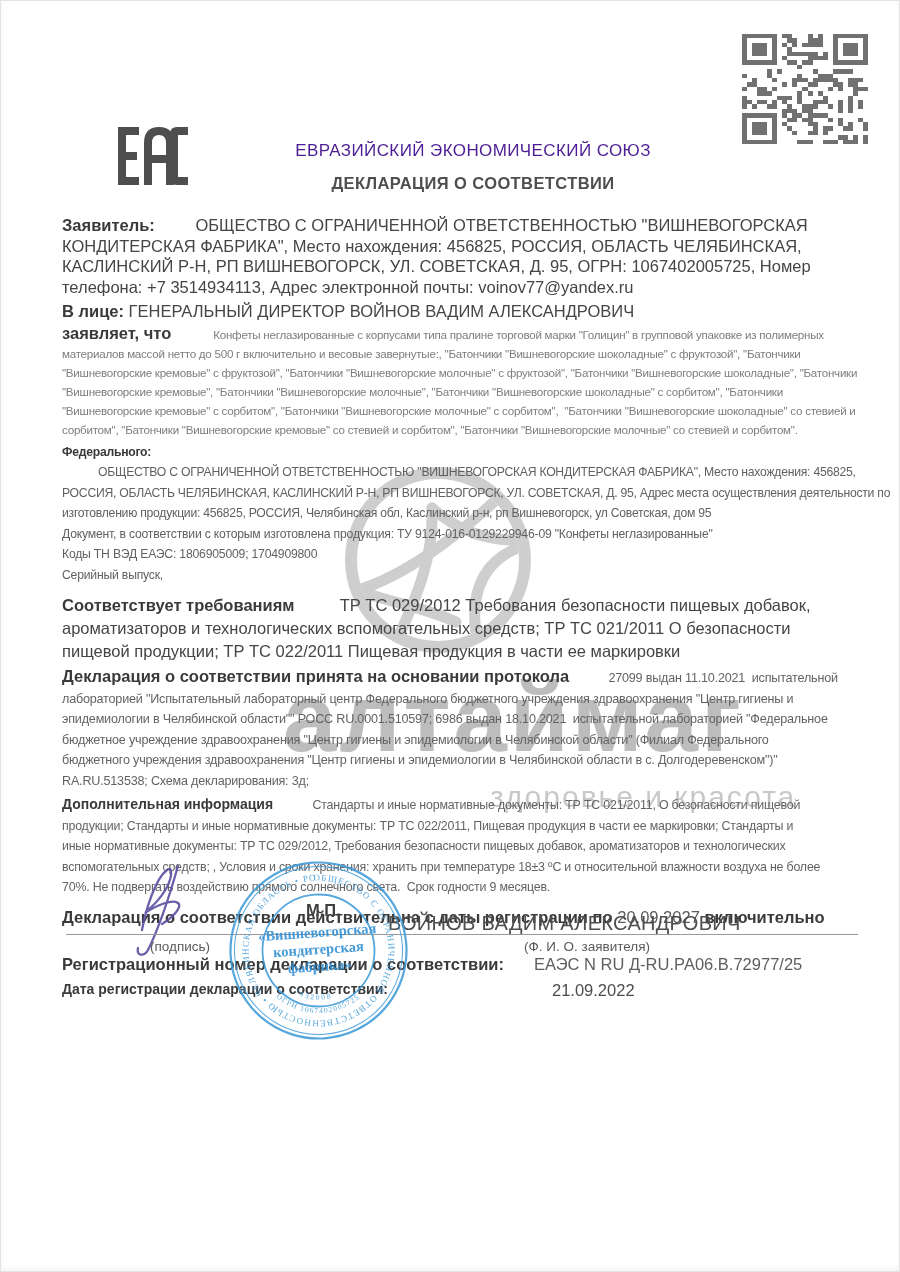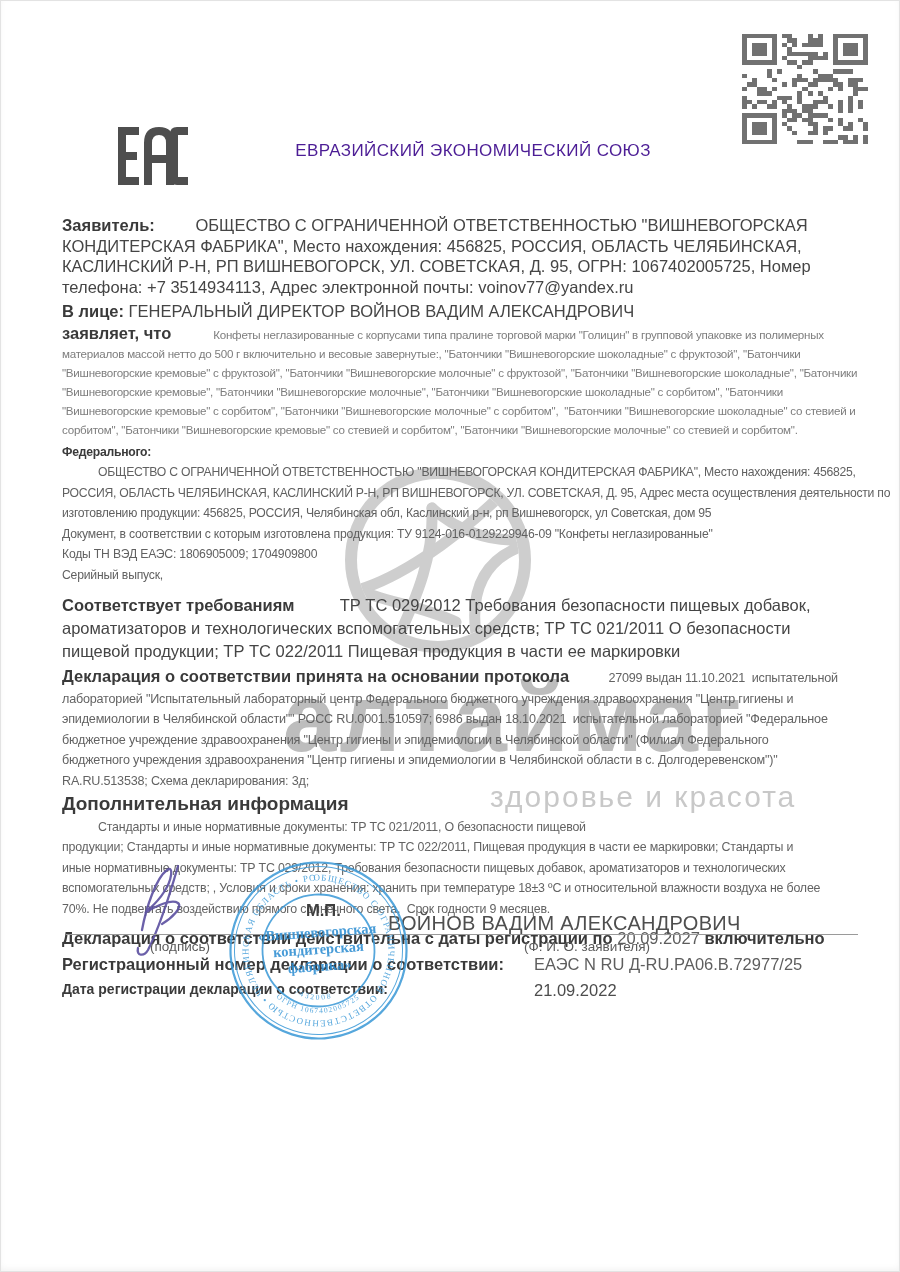--- a/index.html
+++ b/index.html
@@ -34,35 +34,35 @@
   .declares .lbl{font-size:16.5px;letter-spacing:0;}
   .manu{margin-top:3px !important;font-size:12.2px;line-height:20.5px;
     color:#616161;letter-spacing:-0.25px;}
   .smline{font-size:12.2px;line-height:20.5px;color:#616161;letter-spacing:-0.2px;}
   .compliance{margin-top:9px !important;font-size:16.5px;line-height:23px;color:#454545;}
   .basis{margin-top:3px !important;font-size:12.6px;line-height:20.5px;
     color:#636363;letter-spacing:-0.2px;}
   .basis .lbl{font-size:16.5px;letter-spacing:0;}
   .additional{margin-top:3px !important;font-size:12.4px;line-height:20.5px;
     color:#636363;letter-spacing:-0.2px;}
-  .additional .lbl{font-size:19px;letter-spacing:0;text-align:right;}
+  .additional .lbl{font-size:14px;letter-spacing:0;text-align:right;}
   .validity{margin-top:7px !important;font-size:16.5px;line-height:24px;}
   .validity .val{font-weight:normal;color:#5c5c5c;}
   
   .abs{position:absolute;}
   .mp{left:306px;top:901px;font-size:16.5px;font-weight:bold;color:#3f3f3f;}
   .fio{left:388px;top:912px;font-size:20px;color:#4e4e4e;letter-spacing:.3px;}
   .sigline{left:66px;top:934px;width:792px;border-top:1.4px solid #9a9a9a;height:0;}
   .cap{font-size:13.5px;color:#5a5a5a;}
   .cap-sig{left:150px;top:939px;}
   .cap-fio{left:524px;top:939px;}
   .reg-label{left:62px;top:955px;font-size:16.5px;font-weight:bold;color:#3a3a3a;}
   .reg-value{left:534px;top:955px;font-size:16.5px;color:#5e5e5e;}
   .date-label{left:62px;top:981px;font-size:14px;font-weight:bold;color:#3a3a3a;}
-  .date-value{left:534px;top:981px;font-size:16.5px;color:#4c4c4c;}
+  .date-value{left:552px;top:981px;font-size:16.5px;color:#4c4c4c;}
   .signature{left:112px;top:858px;}
   .stamp{left:226px;top:858px;opacity:.88;transform:rotate(-4deg);}
   .stamp text{font-family:"Liberation Serif","DejaVu Serif",serif;}
 </style>
 </head>
 <body>
 
 <div class="page">
 
   <svg class="wm wm-logo" width="200" height="200" viewBox="0 0 200 200">
@@ -267,20 +267,21 @@
       <rect x="18" y="0" width="7" height="7" fill="#525252"></rect>
       <rect x="19" y="1" width="5" height="5" fill="#fff"></rect>
       <rect x="20" y="2" width="3" height="3" fill="#525252"></rect>
       <rect x="0" y="18" width="7" height="7" fill="#525252"></rect>
       <rect x="1" y="19" width="5" height="5" fill="#fff"></rect>
       <rect x="2" y="20" width="3" height="3" fill="#525252"></rect>
     </svg>
 
   <div class="titles">
     <div class="title1">ЕВРАЗИЙСКИЙ ЭКОНОМИЧЕСКИЙ СОЮЗ</div>
+    <div class="title2">ДЕКЛАРАЦИЯ О СООТВЕТСТВИИ</div>
   </div>
 
   <div class="col">
     <p class="big"><span class="lbl">Заявитель:</span> <span class="pre">ОБЩЕСТВО С ОГРАНИЧЕННОЙ ОТВЕТСТВЕННОСТЬЮ "ВИШНЕВОГОРСКАЯ
 КОНДИТЕРСКАЯ ФАБРИКА", Место нахождения: 456825, РОССИЯ, ОБЛАСТЬ ЧЕЛЯБИНСКАЯ,
 КАСЛИНСКИЙ Р-Н, РП ВИШНЕВОГОРСК, УЛ. СОВЕТСКАЯ, Д. 95, ОГРН: 1067402005725, Номер
 телефона: +7 3514934113, Адрес электронной почты: voinov77@yandex.ru</span></p>
 
     <p class="big person"><span class="lbl">В лице:</span> <span>ГЕНЕРАЛЬНЫЙ ДИРЕКТОР ВОЙНОВ ВАДИМ АЛЕКСАНДРОВИЧ</span></p>
 

